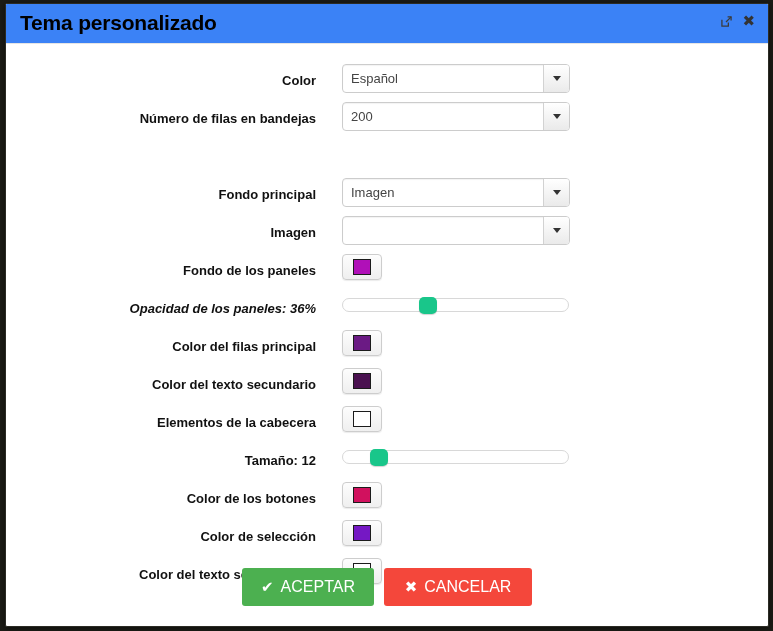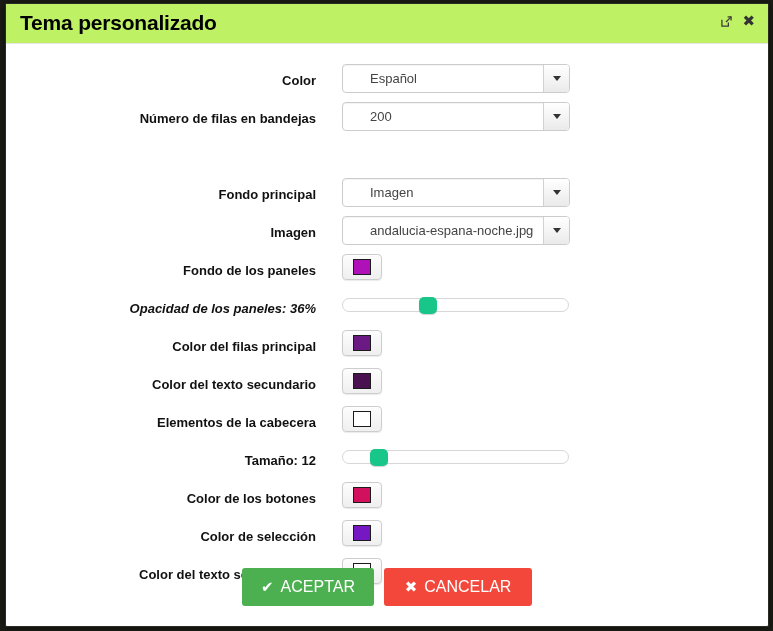--- a/index.html
+++ b/index.html
@@ -18,21 +18,21 @@
     border: 1px solid #2b2b24;
     border-radius: 2px;
     box-shadow: 0 1px 6px rgba(0,0,0,0.55);
     overflow: hidden;
   }
   
   .dlg-header {
     position: relative;
     height: 40px;
     border-bottom: 1px solid #e5e5e5;
-    background: #bef264;
+    background: #3b82f6;
   }
   .dlg-title {
     position: absolute;
     left: 14px; top: 7px;
     font-size: 21px;
     font-weight: bold;
     color: #000;
     letter-spacing: -0.2px;
     white-space: nowrap;
   }
@@ -102,21 +102,20 @@
   .select-value {
     position: absolute;
     left: 8px; top: 0;
     right: 32px;
     line-height: 27px;
     font-size: 13px;
     color: #444;
     white-space: nowrap;
     overflow: hidden;
     text-overflow: ellipsis;
-    margin-left: 19px;
   }
   .select-arrow {
     position: absolute;
     right: 0; top: 0;
     width: 26px; height: 27px;
     background: linear-gradient(#ffffff, #eaeaea);
     border-left: 1px solid #d2d2d2;
     display: flex;
     align-items: center;
     justify-content: center;
@@ -243,21 +242,20 @@
             <div class="select-arrow">
               <span class="caret"></span>
             </div>
           </div>
         </div>
       </div>
       <div class="form-row" style="top: 172px;">
         <div class="row-label">Imagen</div>
         <div class="row-control">
           <div class="select-wrap">
-            <div class="select-value">andalucia-espana-noche.jpg</div>
             <div class="select-arrow">
               <span class="caret"></span>
             </div>
           </div>
         </div>
       </div>
       <div class="form-row" style="top: 210px;">
         <div class="row-label">Fondo de los paneles</div>
         <div class="row-control">
           <div class="swatch-btn">

